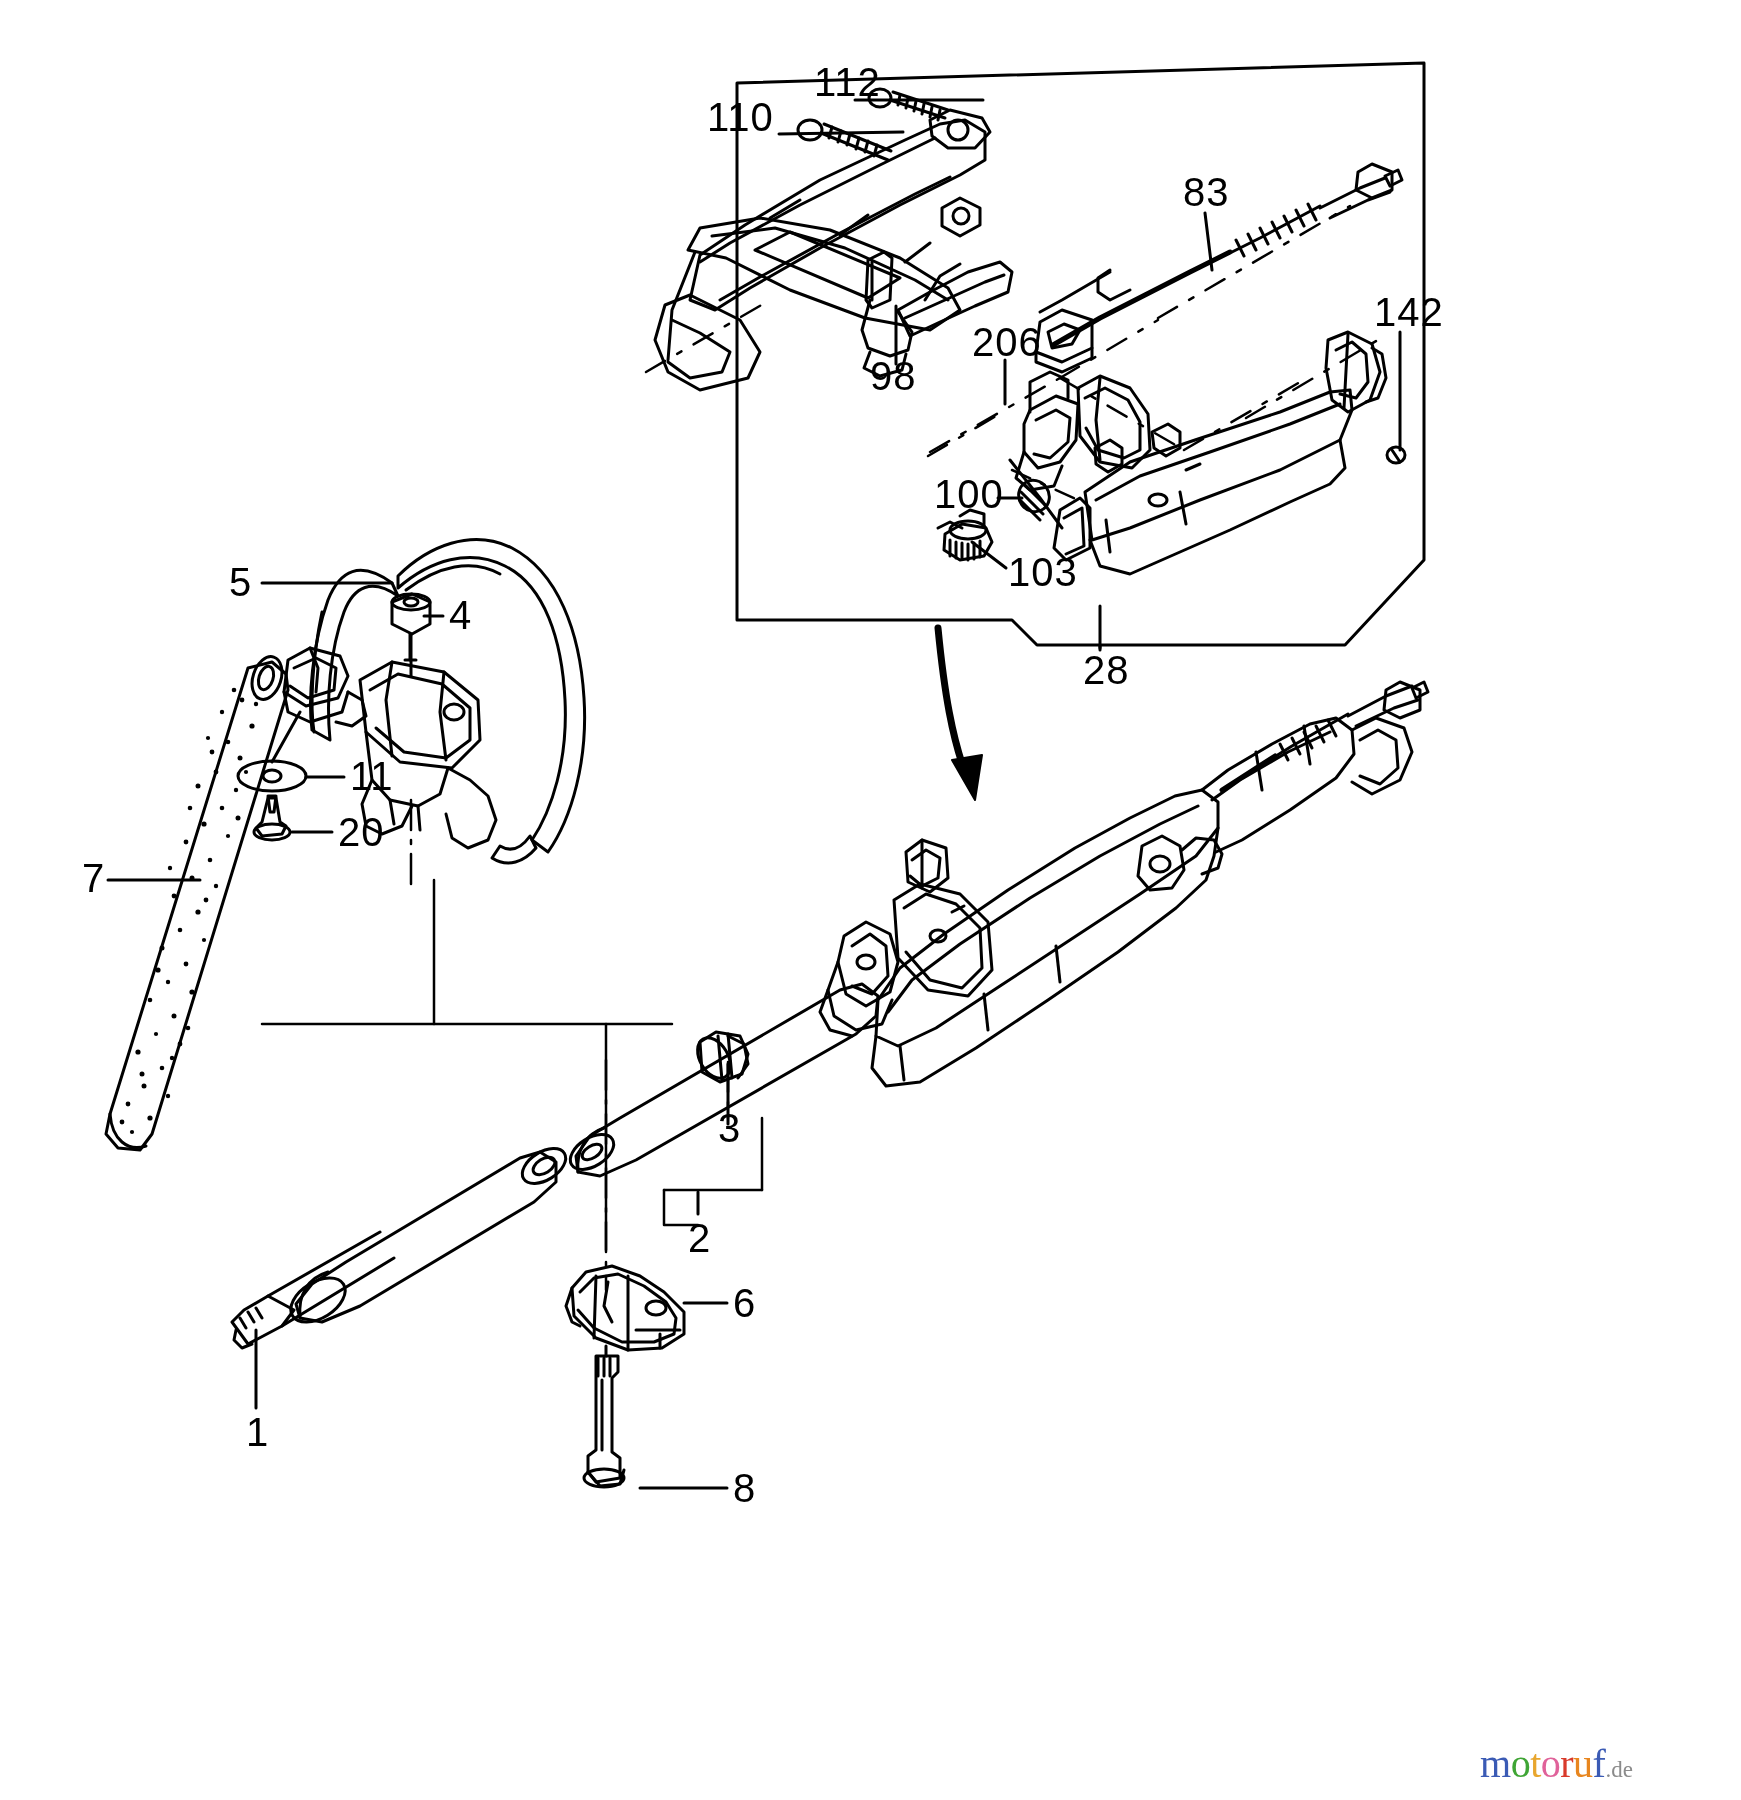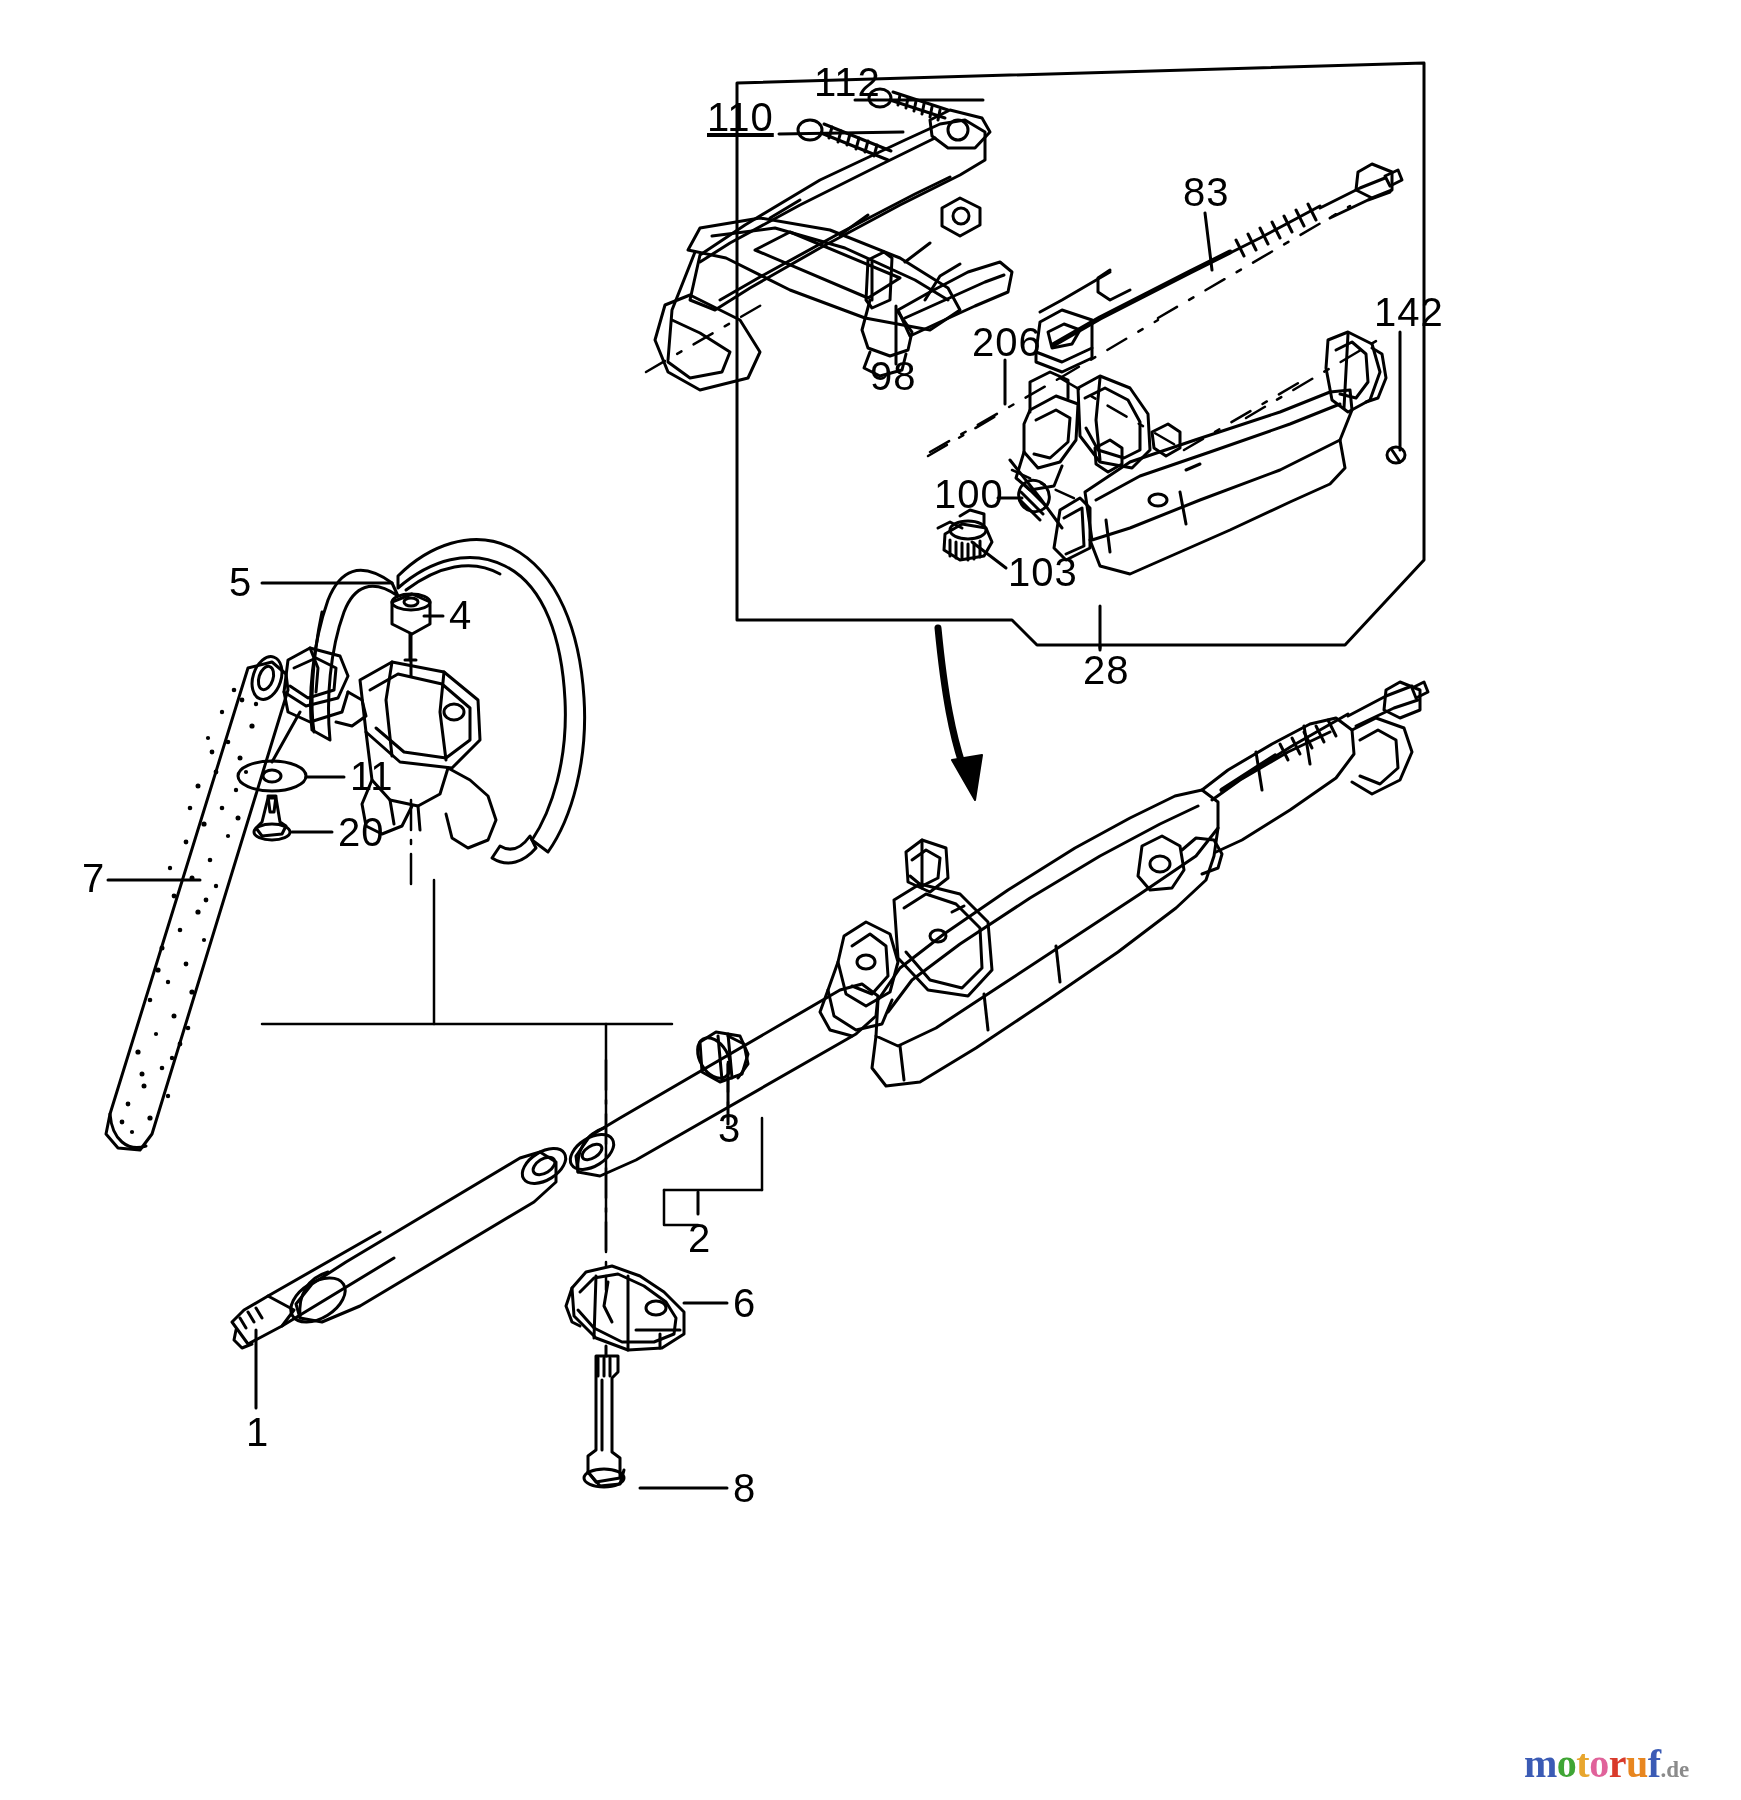--- a/index.html
+++ b/index.html
@@ -29,25 +29,25 @@
     font-family: "Liberation Sans", sans-serif;
     font-size: 40px;
     font-weight: 400;
     color: #000000;
     letter-spacing: 1px;
     white-space: nowrap;
     line-height: 1;
   }
   #watermark {
     position: absolute;
-    left: 1524px;
+    left: 1480px;
     top: 1744px;
     font-family: "Liberation Serif", serif;
     font-size: 40px;
-    font-weight: 700;
+    font-weight: 400;
     letter-spacing: -0.5px;
     white-space: nowrap;
     line-height: 1;
   }
   #watermark span { display: inline-block; }
   #watermark .suffix {
     font-size: 23px;
     letter-spacing: 0;
   }
 </style>
@@ -475,21 +475,21 @@
         <line x1="698" y1="1214" x2="698" y2="1192"></line>
         <line x1="727" y1="1303" x2="684" y2="1303"></line>
         <line x1="256" y1="1408" x2="256" y2="1330"></line>
         <line x1="727" y1="1488" x2="640" y2="1488"></line>
       </g>
 
     </g>
   </svg>
 
   <div class="callout-label" style="left:782px; top:62px;margin-left:32px;">112</div>
-  <div class="callout-label" style="left:707px; top:97px;text-decoration:underline;">110</div>
+  <div class="callout-label" style="left:707px; top:97px;">110</div>
   <div class="callout-label" style="left:1183px; top:172px;">83</div>
   <div class="callout-label" style="left:1374px; top:292px;">142</div>
   <div class="callout-label" style="left:972px;  top:322px;">206</div>
   <div class="callout-label" style="left:870px;  top:356px;text-align:right;">98</div>
   <div class="callout-label" style="left:934px;  top:474px;">100</div>
   <div class="callout-label" style="left:1008px; top:552px;">103</div>
   <div class="callout-label" style="left:1083px; top:650px;">28</div>
   <div class="callout-label" style="left:229px;  top:562px;">5</div>
   <div class="callout-label" style="left:449px;  top:595px;">4</div>
   <div class="callout-label" style="left:350px;  top:756px;">11</div>

